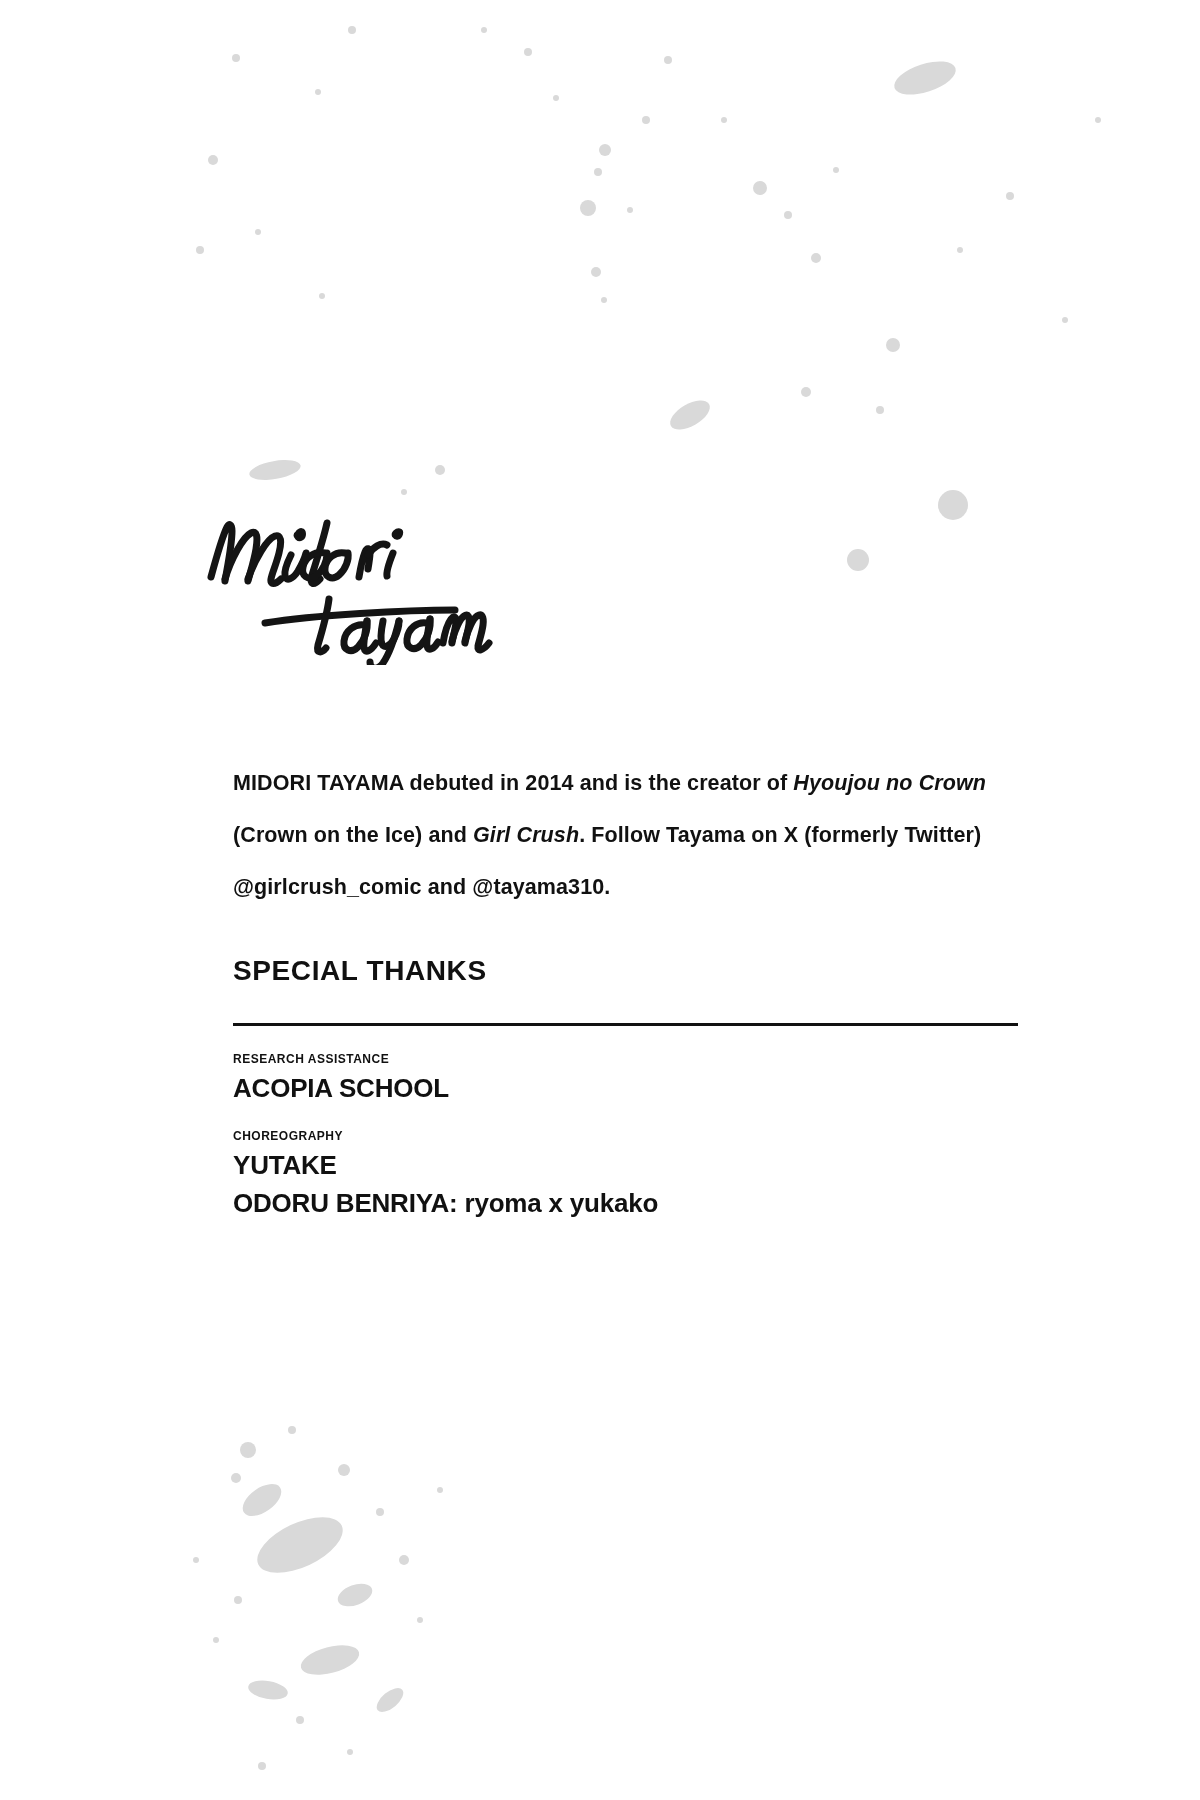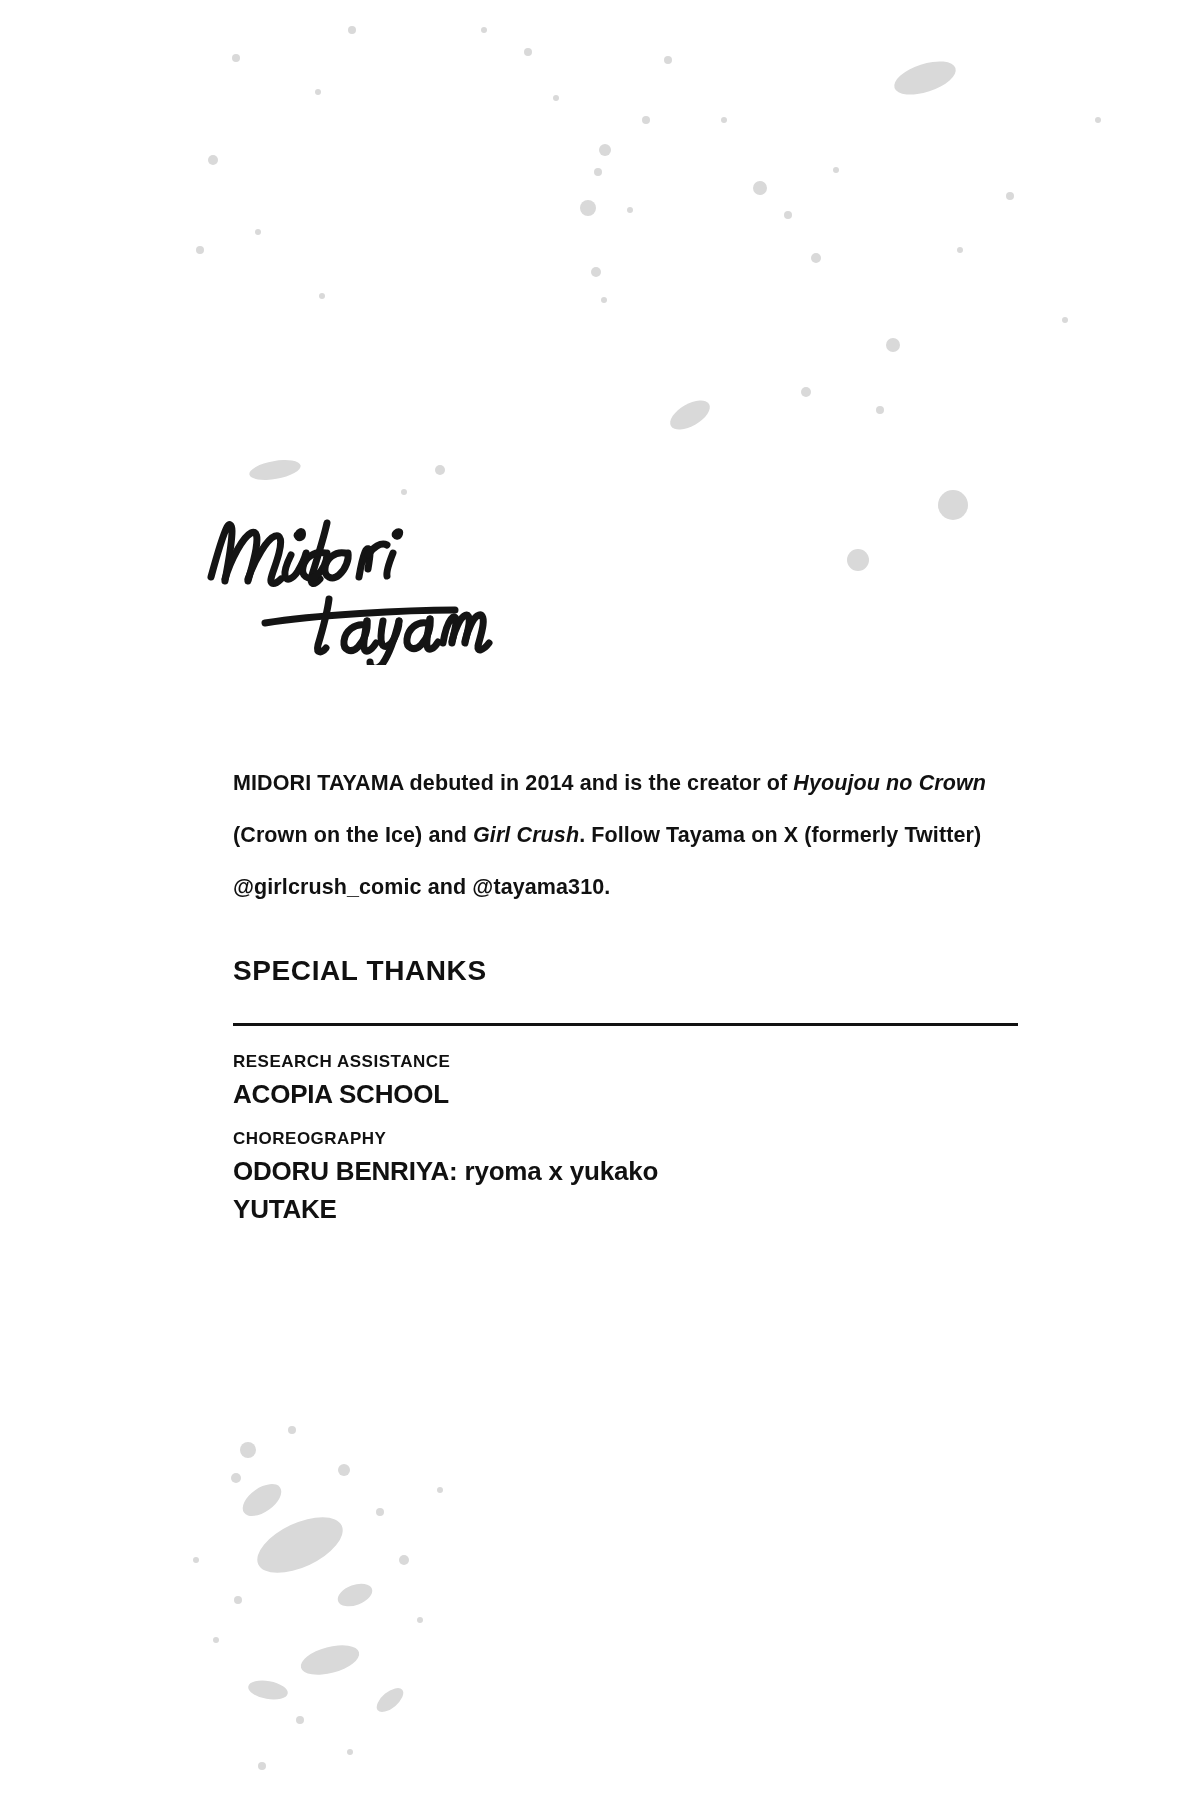--- a/index.html
+++ b/index.html
@@ -78,21 +78,21 @@
   }
 
   .credit-block {
     position: absolute;
     left: 233px;
   }
   .credit-block.b1 { top: 1052px; }
   .credit-block.b2 { top: 1129px; }
 
   .credit-role {
-    font-size: 17px;
+    font-size: 12px;
     font-weight: bold;
     letter-spacing: 0.5px;
     color: #111111;
     margin: 0 0 3px 0;
   }
   .credit-name {
     font-size: 26px;
     font-weight: bold;
     letter-spacing: -0.2px;
     line-height: 38px;
@@ -202,17 +202,17 @@
   <div class="special-thanks-title">SPECIAL THANKS</div>
   <div class="rule"></div>
 
   <div class="credit-block b1">
     <div class="credit-role">RESEARCH ASSISTANCE</div>
     <div class="credit-name">ACOPIA SCHOOL</div>
   </div>
 
   <div class="credit-block b2">
     <div class="credit-role">CHOREOGRAPHY</div>
+    <div class="credit-name">YUTAKE</div>
     <div class="credit-name">ODORU BENRIYA: ryoma x yukako</div>
-    <div class="credit-name">YUTAKE</div>
   </div>
 
 </div>
 
 </body></html>

